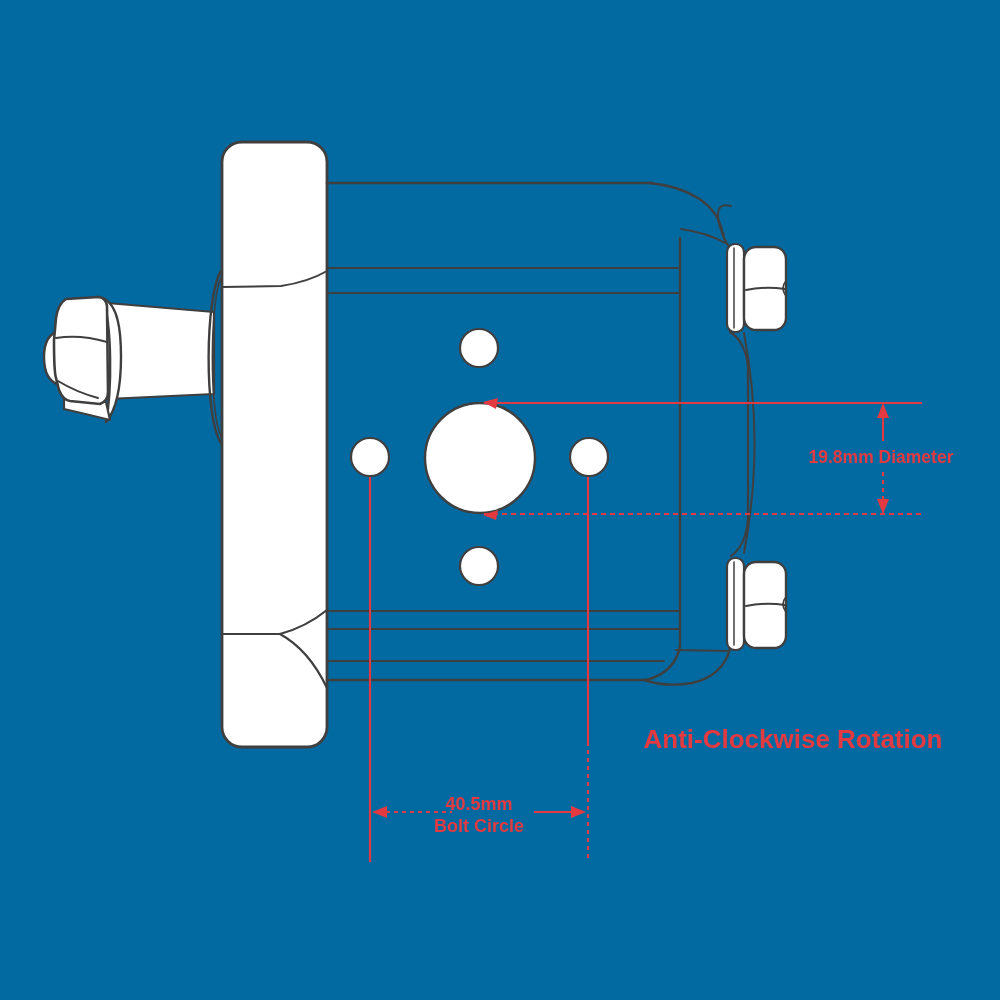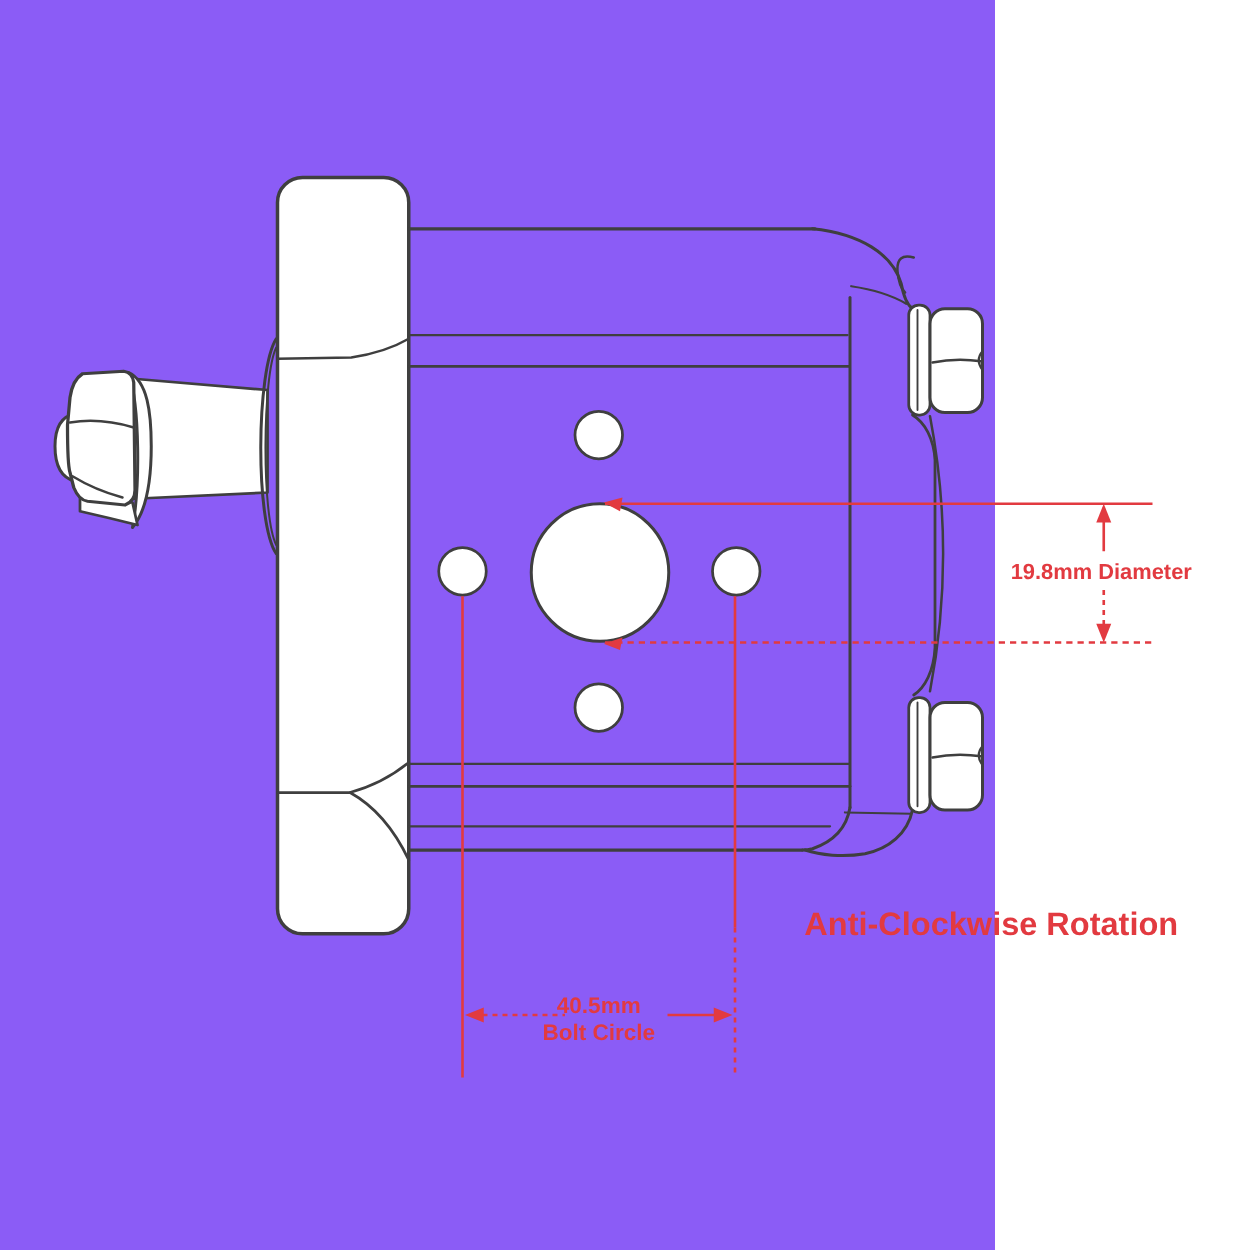--- a/index.html
+++ b/index.html
@@ -1,16 +1,16 @@
 <!DOCTYPE html>
 <html><head>
 <meta charset="utf-8">
 <style>
   html,body{margin:0;padding:0;background:#ffffff;width:1000px;height:1000px;overflow:hidden;}
-  .stage{position:relative;width:796px;height:1000px;background:#8b5cf6;font-family:"Liberation Sans",sans-serif;}
+  .stage{position:relative;width:1000px;height:1000px;background:#0369a1;font-family:"Liberation Sans",sans-serif;}
   svg{display:block;}
   .blk{stroke:#3f3f3f;fill:none;stroke-linecap:round;stroke-linejoin:round;}
   .blkfill{stroke:#3f3f3f;fill:#ffffff;stroke-linecap:round;stroke-linejoin:round;}
   .red{stroke:#e23a40;fill:none;}
   .redfill{fill:#e23a40;stroke:none;}
   .redtext{fill:#e23a40;font-family:"Liberation Sans",sans-serif;font-weight:600;}
 </style>
 </head>
 <body>
 

